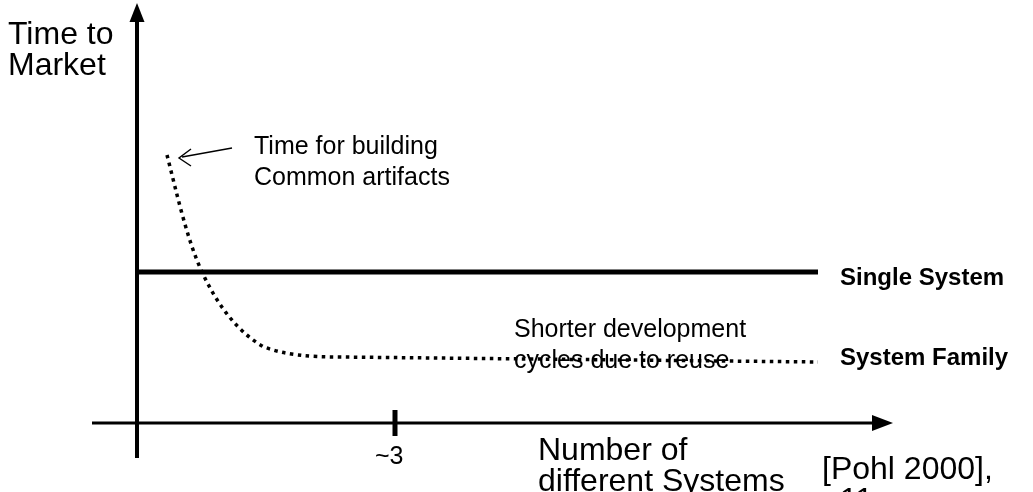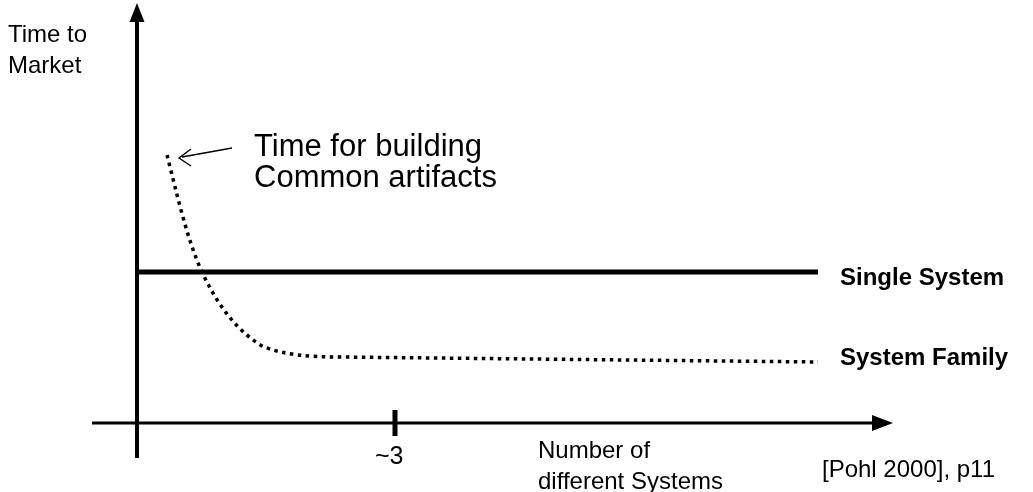--- a/index.html
+++ b/index.html
@@ -17,25 +17,25 @@
     color: #000000;
   }
   .plot-svg {
     position: absolute;
     left: 0;
     top: 0;
   }
   .lbl {
     position: absolute;
     color: #000000;
-    font-size: 31px;
+    font-size: 25px;
     line-height: 31px;
     white-space: pre-line;
   }
-  .lbl.big { font-size: 24px; }
+  .lbl.big { font-size: 32px; }
   .lbl.bold {
     font-weight: bold;
     font-size: 24px;
     line-height: 28px;
     white-space: nowrap;
   }
   .lbl.tick { font-size: 25px; }
 </style>
 </head>
 <body>
@@ -59,20 +59,22 @@
     <line x1="232" y1="148" x2="182" y2="157" stroke="#000000" stroke-width="1.4"></line>
     <polyline points="191,149 179,158 191,166" fill="none" stroke="#000000" stroke-width="1.4"></polyline>
   </svg>
 
   <div class="lbl big" style="left:8px; top:18px;">Time to
 Market</div>
 
   <div class="lbl" style="left:254px; top:130px;">Time for building
 Common artifacts</div>
 
+  <div class="lbl" style="left:514px; top:313px;">Shorter development
+cycles due to reuse</div>
 
   <div class="lbl bold" style="left:840px; top:263px;">Single System</div>
 
   <div class="lbl bold" style="left:840px; top:343px;">System Family</div>
 
   <div class="lbl tick" style="left:375px; top:440px;">~3</div>
 
   <div class="lbl big" style="left:538px; top:434px;">Number of
 different Systems</div>
 

